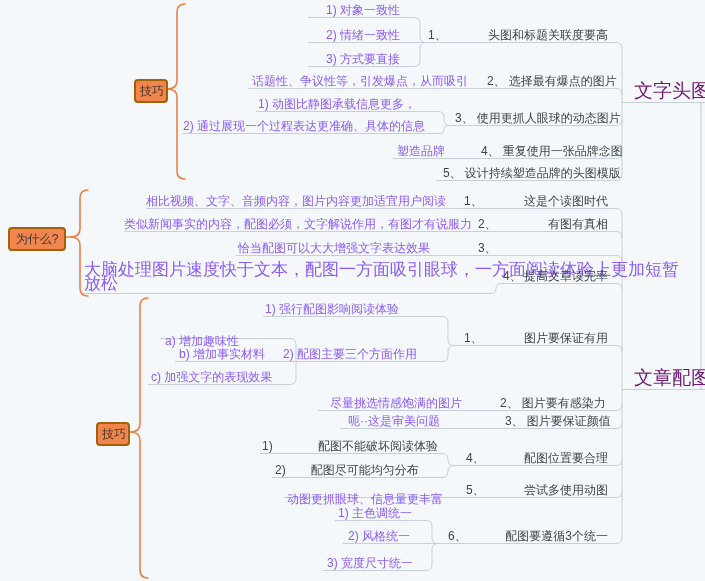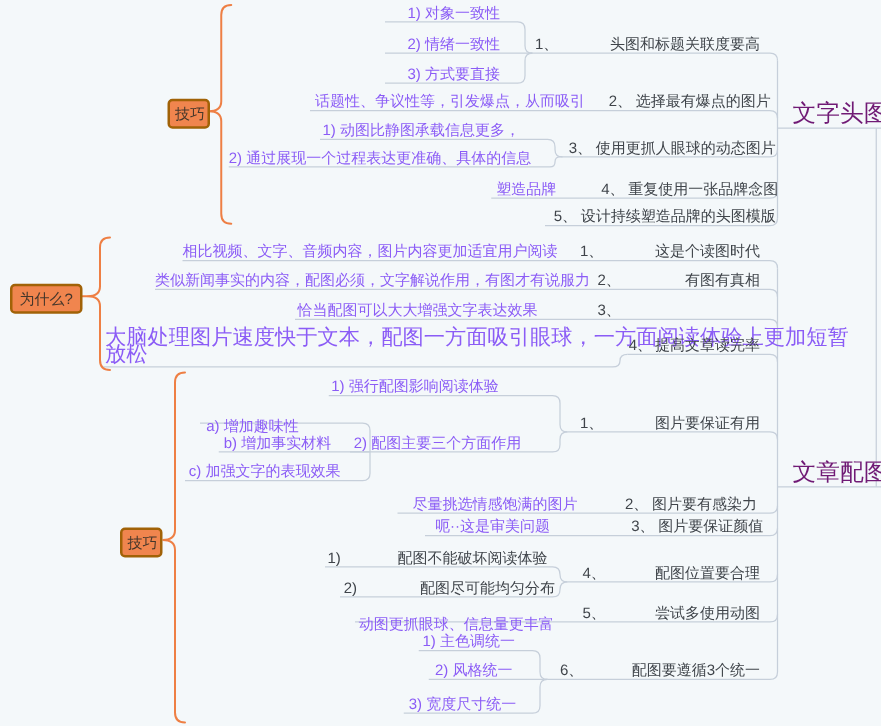--- a/index.html
+++ b/index.html
@@ -14,21 +14,21 @@
     position:absolute;font-size:12px;line-height:14px;white-space:pre;color:#8b5cf6;
   }
   .leaf.small{font-size:17px;}
   .row{
     position:absolute;display:flex;font-size:12px;line-height:14px;white-space:nowrap;color:#3f444a;
   }
   .row .num{flex:none;}
   .row .lbl{flex:1;text-align:right;padding-right:14px;}
   .row.tight .lbl{flex:none;text-align:left;padding-right:0;margin-left:3px;}
   .row.pad10 .lbl{padding-right:10px;}
-  .row.pad8 .lbl{padding-right:8px;}
+  .row.pad8 .lbl{padding-right:8px;text-align:center;}
   .maintopic{
     position:absolute;font-size:19px;line-height:16px;color:#701a75;
     text-align:center;white-space:nowrap;font-family:Liberation Mono, monospace;
   }
   .summary{
     position:absolute;font-size:12px;line-height:14px;color:#45372b;
     background:#f0854e;border:2px solid #a16207;border-radius:4px;
     padding:3px 4px;white-space:nowrap;box-sizing:border-box;text-align:center;
   }
 </style>

